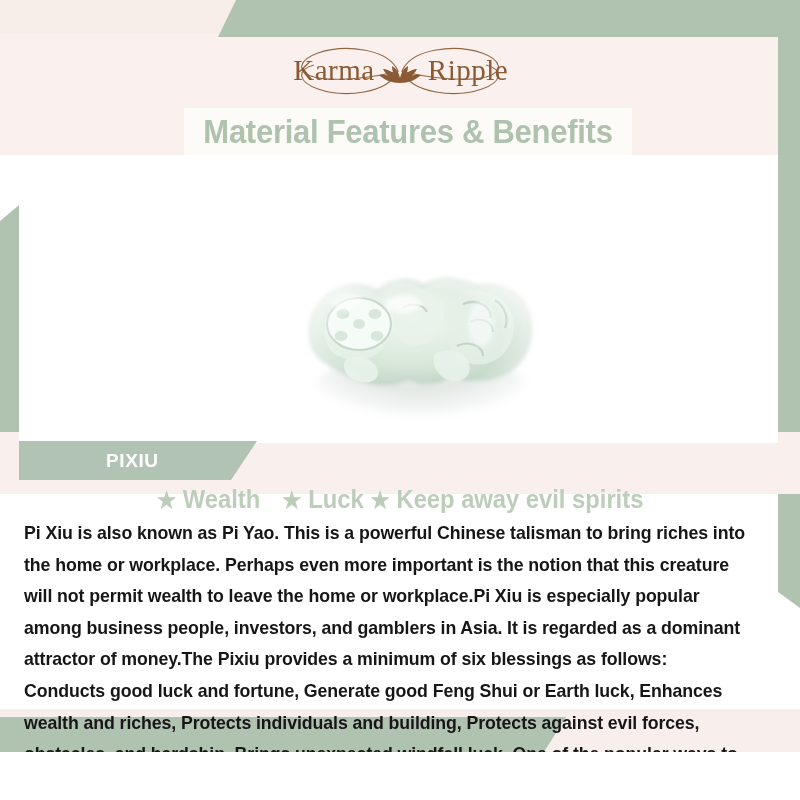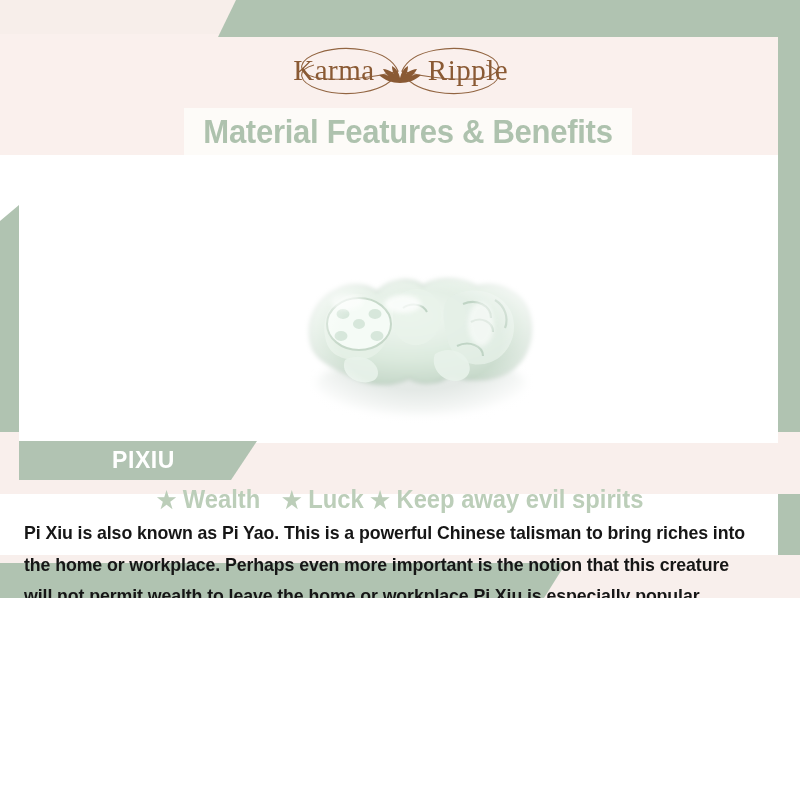--- a/index.html
+++ b/index.html
@@ -8,21 +8,21 @@
     width: 800px;
     height: 800px;
     overflow: hidden;
     background: #ffffff;
     font-family: "Liberation Sans", sans-serif;
   }
 
   #page {
     position: relative;
     width: 800px;
-    height: 598px;
+    height: 752px;
     background: #ffffff;
     overflow: hidden;
   }
 
   
 
   
   .band-pink-top {
     position: absolute;
     left: 0; top: 0;
@@ -151,26 +151,26 @@
   
   .pixiu-ribbon {
     position: absolute;
     left: 19px; top: 441px;
     width: 238px; height: 39px;
     background: #b1c3b2;
     clip-path: polygon(0 0, 100% 0, calc(100% - 26px) 100%, 0 100%);
   }
   .pixiu-label {
     position: absolute;
-    left: 112px; top: 441px;
+    left: 106px; top: 441px;
     height: 39px;
     display: flex;
     align-items: center;
     color: #ffffff;
-    font-size: 23px;
+    font-size: 19px;
     font-weight: 700;
     letter-spacing: 0.6px;
     font-family: "Liberation Sans", sans-serif;
   }
 
   
   .benefits {
     position: absolute;
     left: 0; top: 485px;
     width: 800px;

